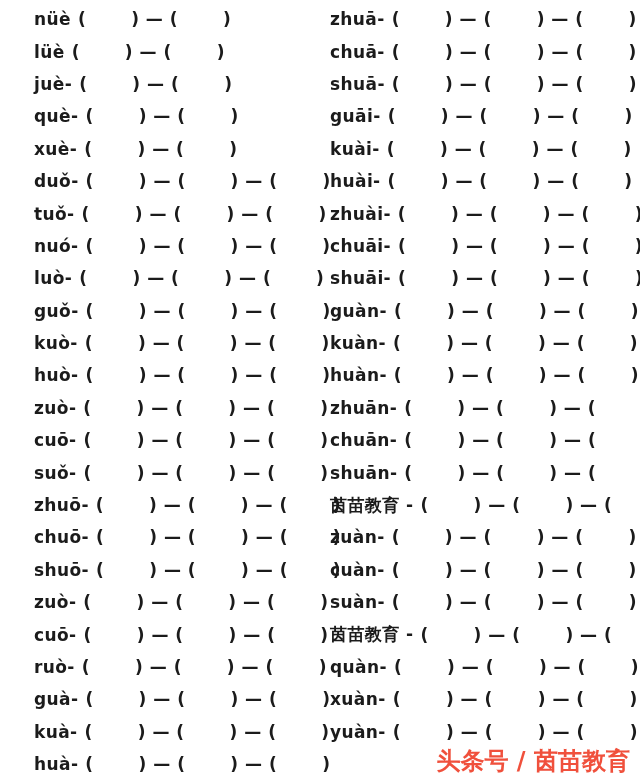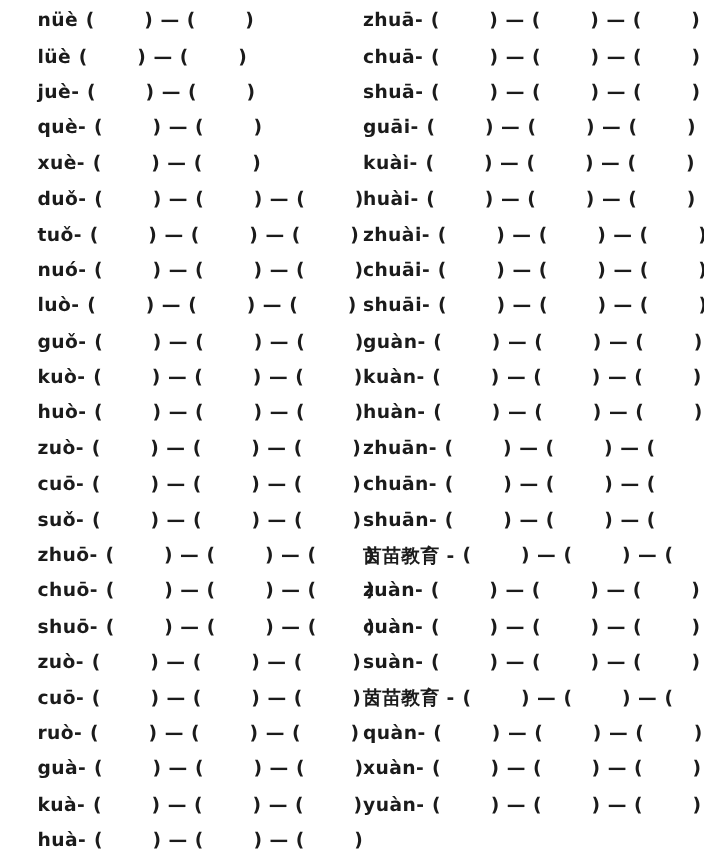--- a/index.html
+++ b/index.html
@@ -93,13 +93,16 @@
       <div class="row"><span class="syllable">shuān-</span><span class="pattern">(       ) — (       ) — (       )</span></div>
       <div class="row"><span class="syllable">茵苗教育 -</span><span class="pattern">(       ) — (       ) — (       )</span></div>
       <div class="row"><span class="syllable">zuàn-</span><span class="pattern">(       ) — (       ) — (       )</span></div>
       <div class="row"><span class="syllable">cuàn-</span><span class="pattern">(       ) — (       ) — (       )</span></div>
       <div class="row"><span class="syllable">suàn-</span><span class="pattern">(       ) — (       ) — (       )</span></div>
       <div class="row"><span class="syllable">茵苗教育 -</span><span class="pattern">(       ) — (       ) — (       )</span></div>
       <div class="row"><span class="syllable">quàn-</span><span class="pattern">(       ) — (       ) — (       )</span></div>
       <div class="row"><span class="syllable">xuàn-</span><span class="pattern">(       ) — (       ) — (       )</span></div>
       <div class="row"><span class="syllable">yuàn-</span><span class="pattern">(       ) — (       ) — (       )</span></div>
     </div>
+  <div class="watermark" id="watermark" style="color: rgb(240, 80, 60);">
+    <span>头条号 / 茵苗教育</span>
+  </div>
 </div>
 
 </body></html>

